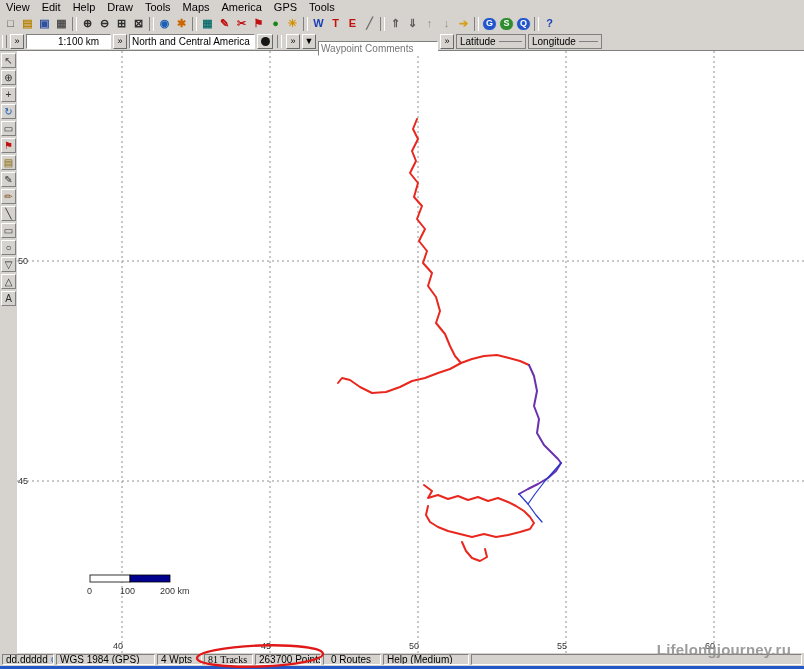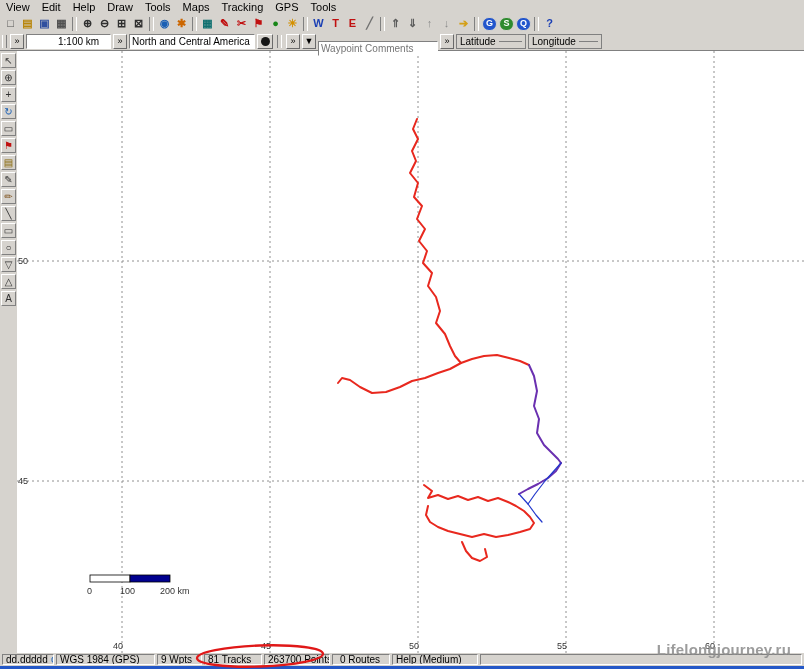--- a/index.html
+++ b/index.html
@@ -69,21 +69,21 @@
 </head>
 <body>
 
 <div class="menubar" id="menubar">
     <div class="menu-item">View</div>
     <div class="menu-item">Edit</div>
     <div class="menu-item">Help</div>
     <div class="menu-item">Draw</div>
     <div class="menu-item">Tools</div>
     <div class="menu-item">Maps</div>
-    <div class="menu-item">Tracking</div>
+    <div class="menu-item">America</div>
     <div class="menu-item">GPS</div>
     <div class="menu-item">Tools</div>
   </div>
 
 <div id="toolbar-main">
     <button class="tbtn" style="color: rgb(80, 80, 80);">□</button>
     <button class="tbtn" style="color: rgb(184, 134, 11);">▤</button>
     <button class="tbtn" style="color: rgb(47, 79, 159);">▣</button>
     <button class="tbtn" style="color: rgb(80, 80, 80);">▦</button>
     <div class="tsep"></div>
@@ -197,23 +197,23 @@
 
 <div class="statusbar" id="statusbar">
     <div class="sseg" style="width: 52px;">
       <span>dd.ddddd</span>
       <span class="sicon" style="color: rgb(26, 95, 180);">◍</span>
     </div>
     <div class="sseg" style="width: 99px;">
       <span>WGS 1984 (GPS)</span>
     </div>
     <div class="sseg" style="width: 45px;">
-      <span>9 Wpts</span>
-    </div>
-    <div class="sseg" style="width: 58px;">
+      <span>4 Wpts</span>
+    </div>
+    <div class="sseg" style="width: 49px; font-family: Liberation Serif, serif;">
       <span>81  Tracks</span>
     </div>
     <div class="sseg" style="width: 66px;">
       <span>263700 Points</span>
     </div>
     <div class="sseg" style="width: 58px; padding-left: 7px;">
       <span>0 Routes</span>
     </div>
     <div class="sseg" style="width: 86px;">
       <span>Help (Medium)</span>

